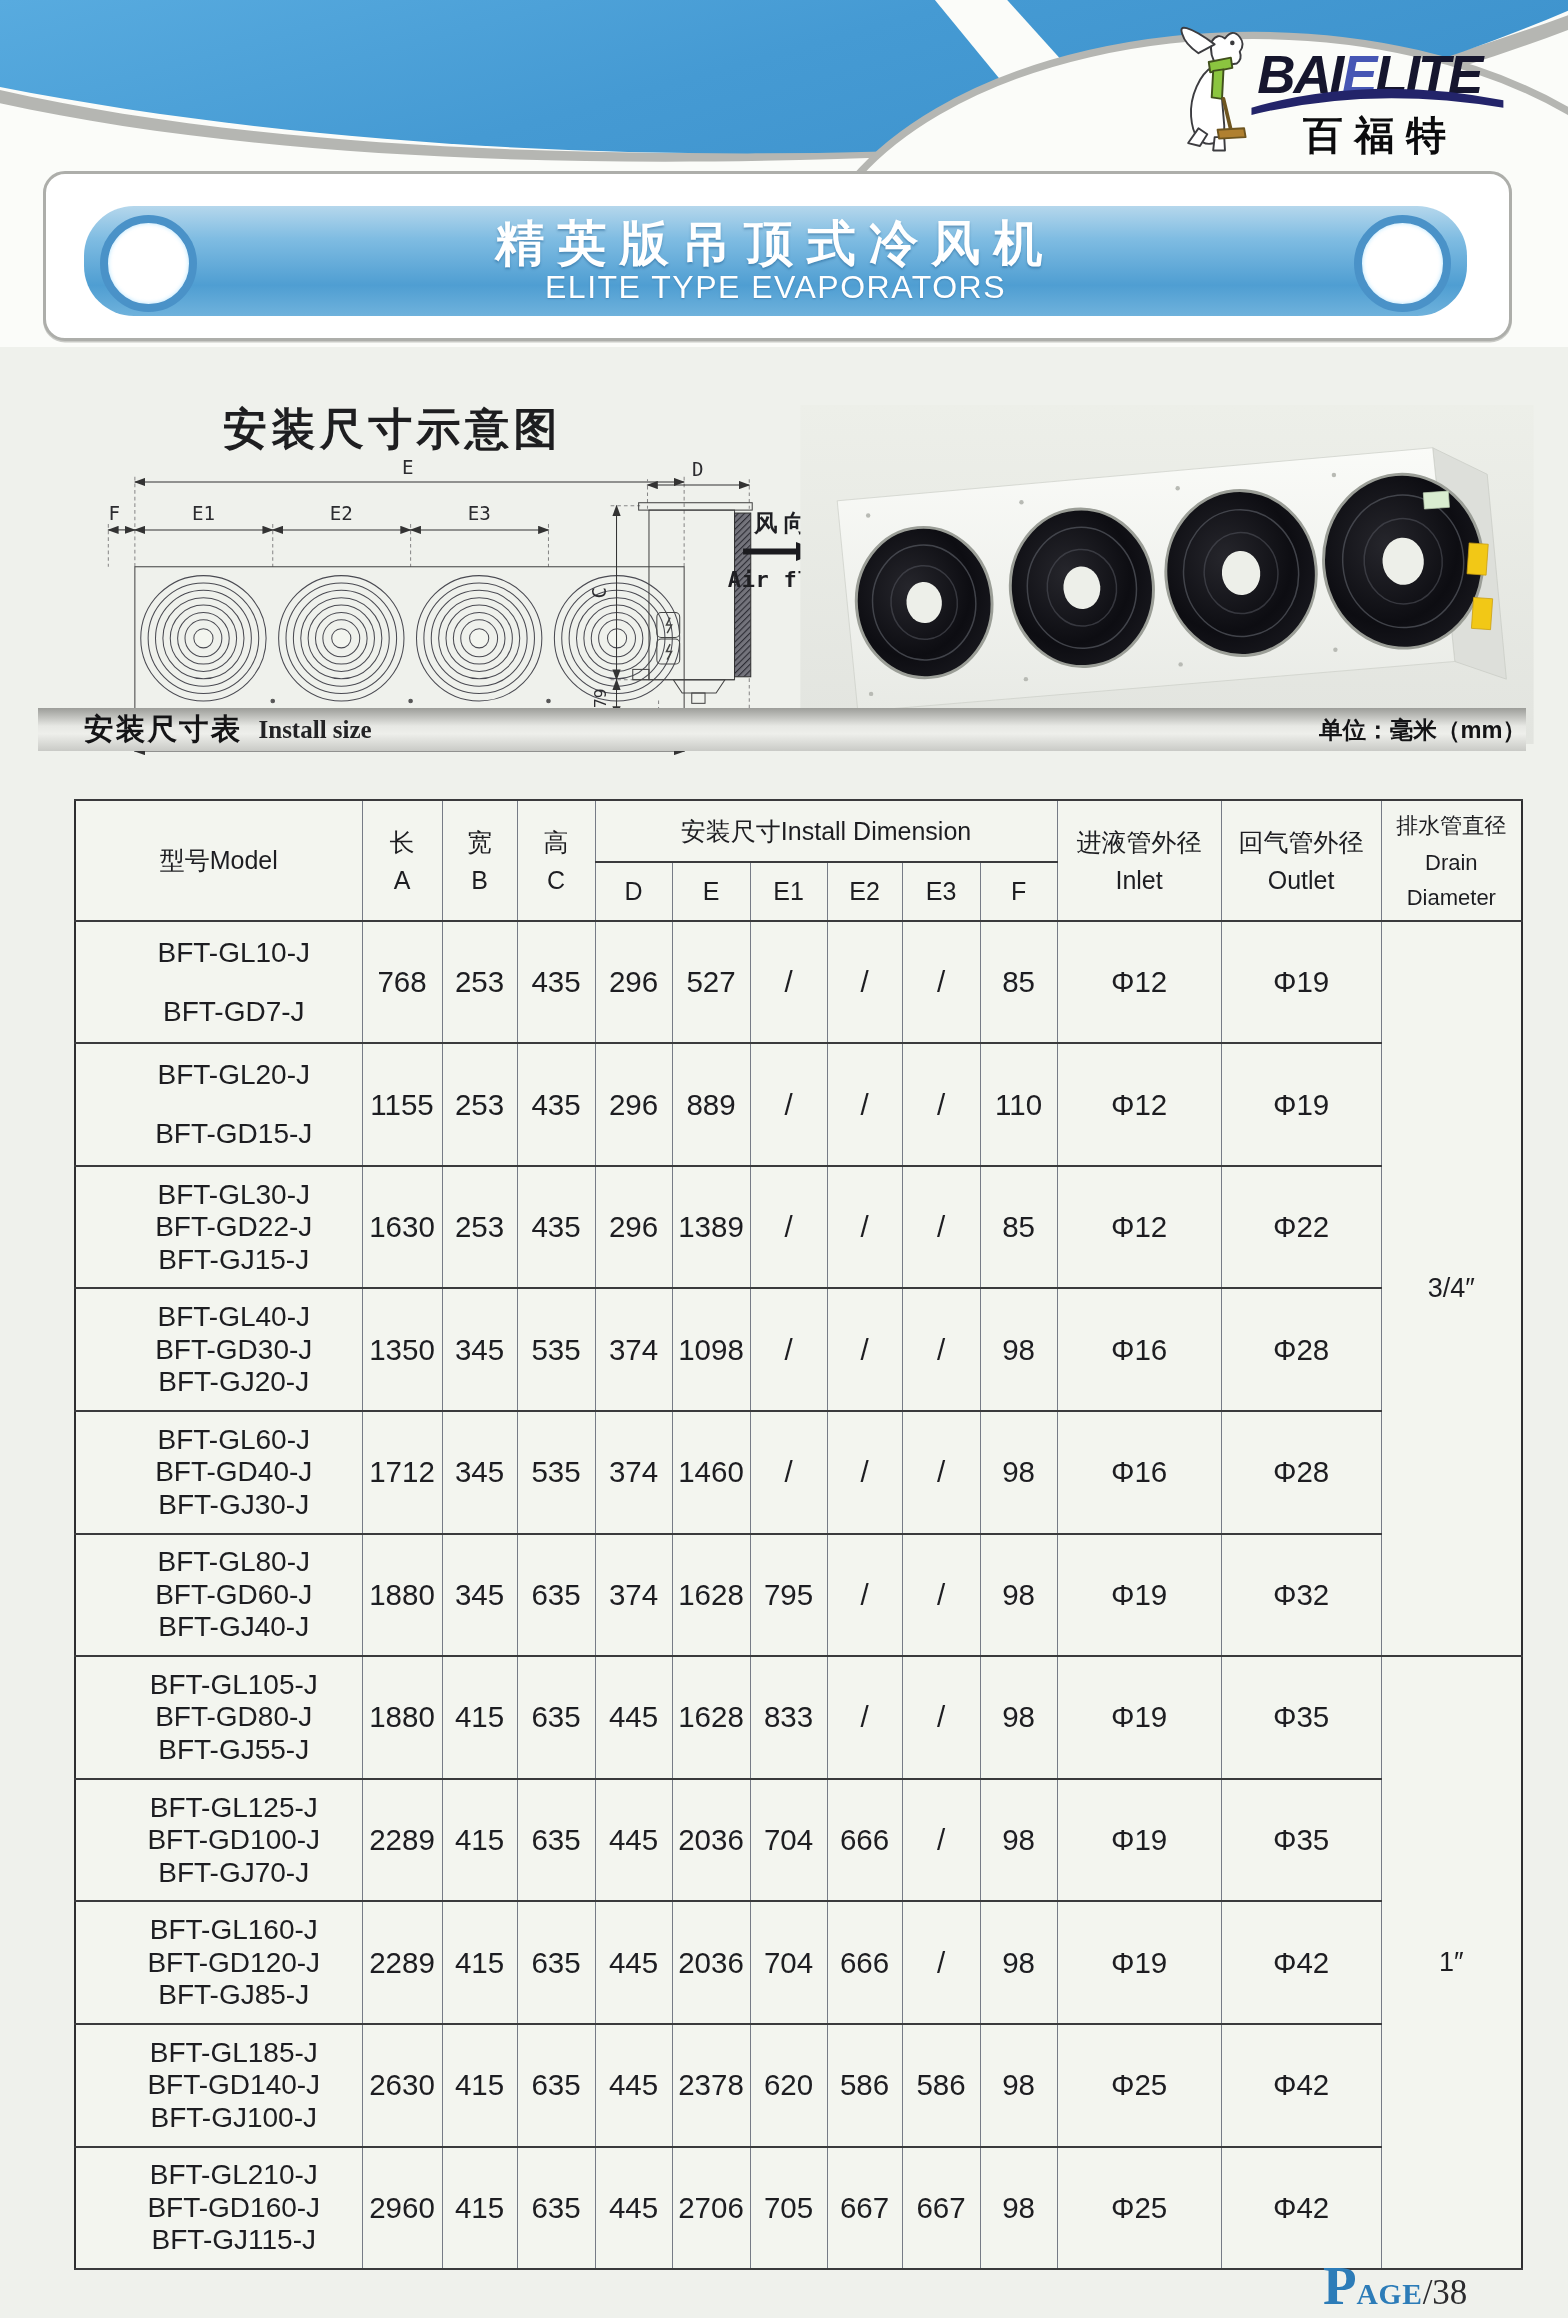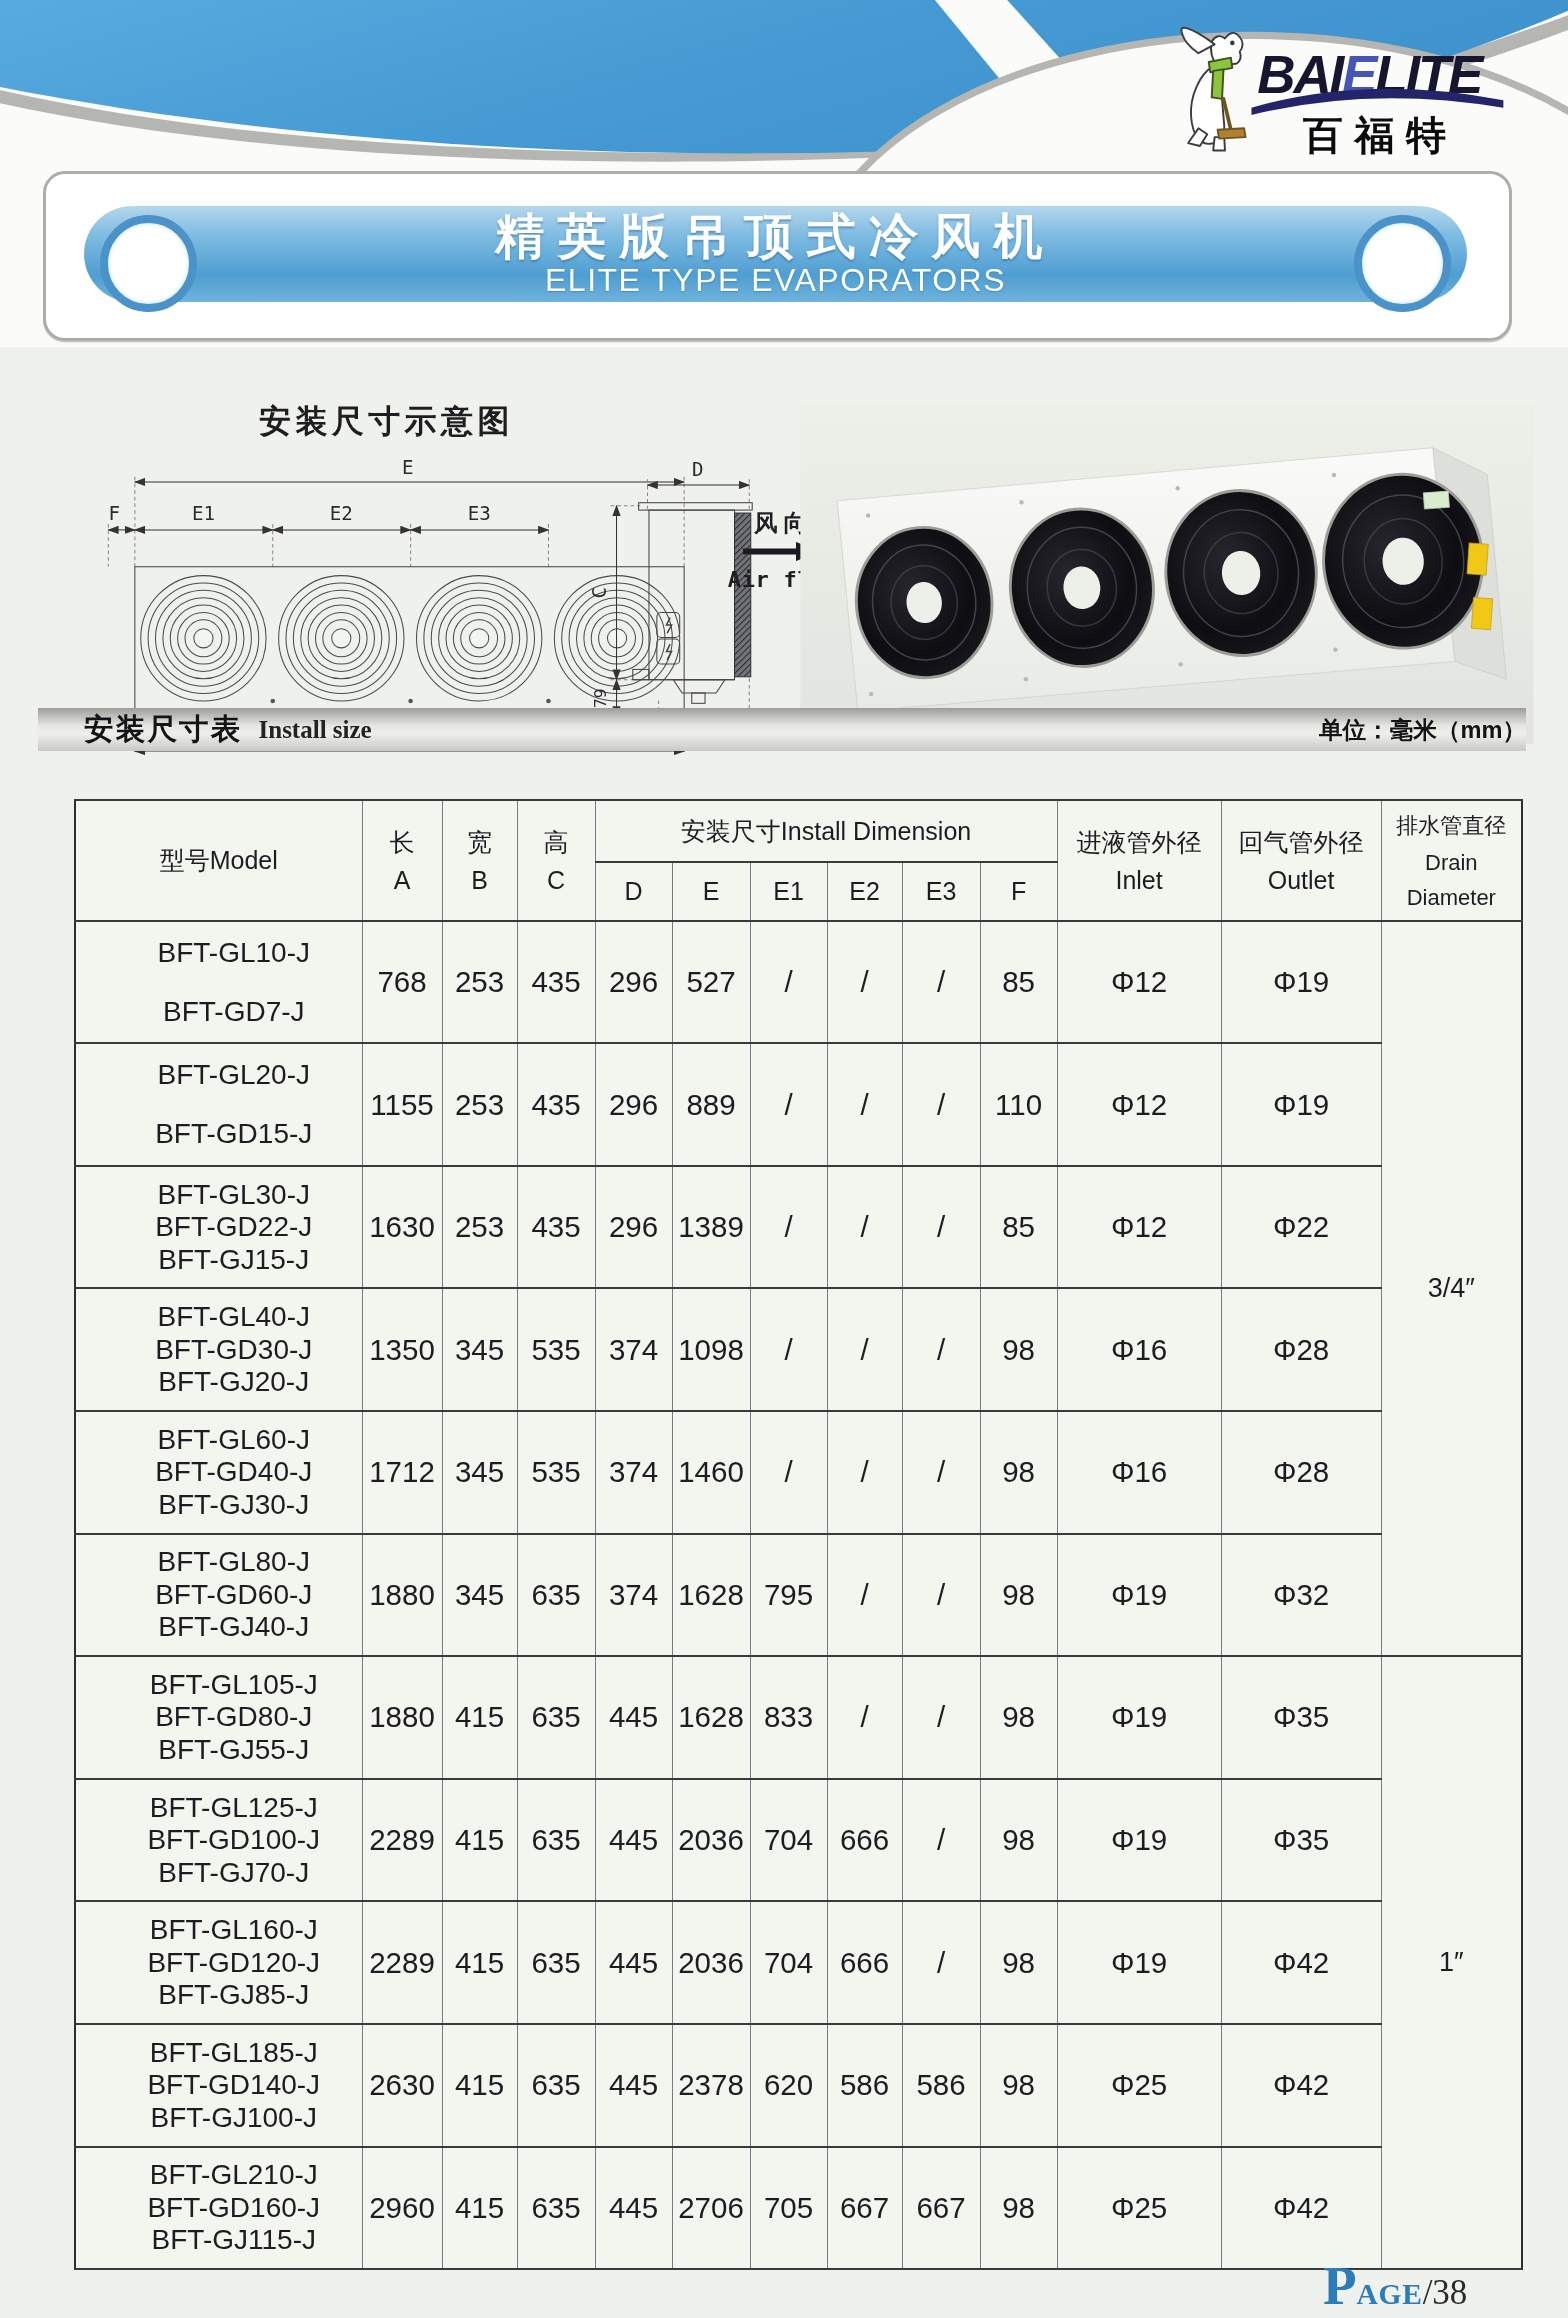--- a/index.html
+++ b/index.html
@@ -8,33 +8,33 @@
   .page-top{position:absolute;left:0;top:0;width:1569px;height:347px;background:#fbfcf9;}
 
   
   .wave-wrap{position:absolute;left:0;top:0;width:1569px;height:177px;}
   
   .logo{position:absolute;left:1141px;top:25px;width:383px;height:133px;}
 
   
   .banner-box{position:absolute;left:43px;top:171px;width:1463px;height:164px;background:#fff;
     border:3.7px solid #adaeaa;border-radius:22px;box-shadow:0 1.5px 0 #c9cac6;}
-  .banner-pill{position:absolute;left:38px;top:32px;width:1383px;height:96px;border-radius:50px;
+  .banner-pill{position:absolute;left:38px;top:32px;width:1383px;height:110px;border-radius:50px;
     background:linear-gradient(180deg,#b5d7ec 0%,#7fbce2 30%,#4f9ed2 72%,#6fb2dc 100%);
     display:flex;flex-direction:column;align-items:center;justify-content:center;}
   .banner-ring{position:absolute;top:8.8px;width:81px;height:81px;border-radius:50%;
     background:#fff;border:8px solid #4a92c8;box-shadow:inset 0 0 4.4px rgba(60,188,255,.4);}
   .ring-left{left:16px;} .ring-right{right:16px;}
   .banner-cn{color:#fff;font-size:49px;font-weight:bold;letter-spacing:13.3px;line-height:1.05;
     text-shadow:0 1.5px 2.2px rgba(30,90,140,.45);}
   .banner-en{color:#fff;font-size:32px;font-weight:normal;letter-spacing:1.5px;line-height:1.05;margin-top:1.5px;
     text-shadow:0 0.7px 1.5px rgba(30,90,140,.4);}
 
   
-  .diagram-title{position:absolute;left:223px;top:400px;font-size:32px;font-weight:bold;color:#1e1e20;letter-spacing:4.4px;margin-left:36px;}
+  .diagram-title{position:absolute;left:223px;top:400px;font-size:44px;font-weight:bold;color:#1e1e20;letter-spacing:4.4px;}
   .drawing{position:absolute;}
   .drawing text{font-family:"DejaVu Sans Mono",monospace;fill:#2c2c30;}
   .airflow{position:absolute;left:710px;top:507px;width:147px;text-align:center;color:#1f1f23;
     font-family:"DejaVu Sans Mono",monospace;}
   .airflow .cn{font-size:23.6px;letter-spacing:5.9px;font-weight:bold;}
   .airflow .en{font-size:22px;letter-spacing:0.7px;font-weight:bold;}
 
   
   .section-bar{position:absolute;left:38px;top:708px;width:1488px;height:43px;
     background:linear-gradient(180deg,#9c9d99 0%,#e7e8e4 42%,#eeefeb 60%,#c9cac6 100%);

